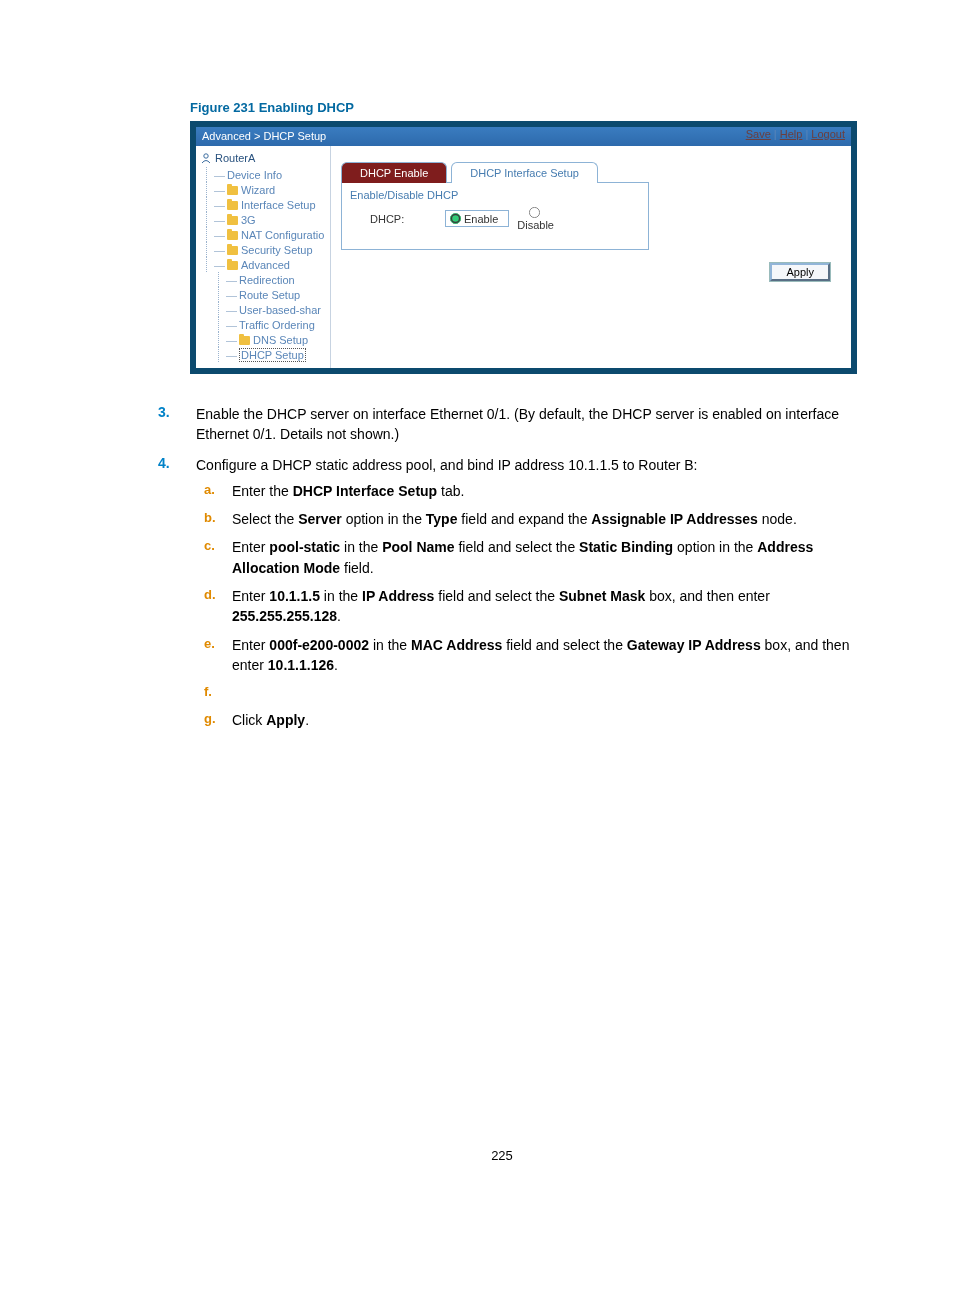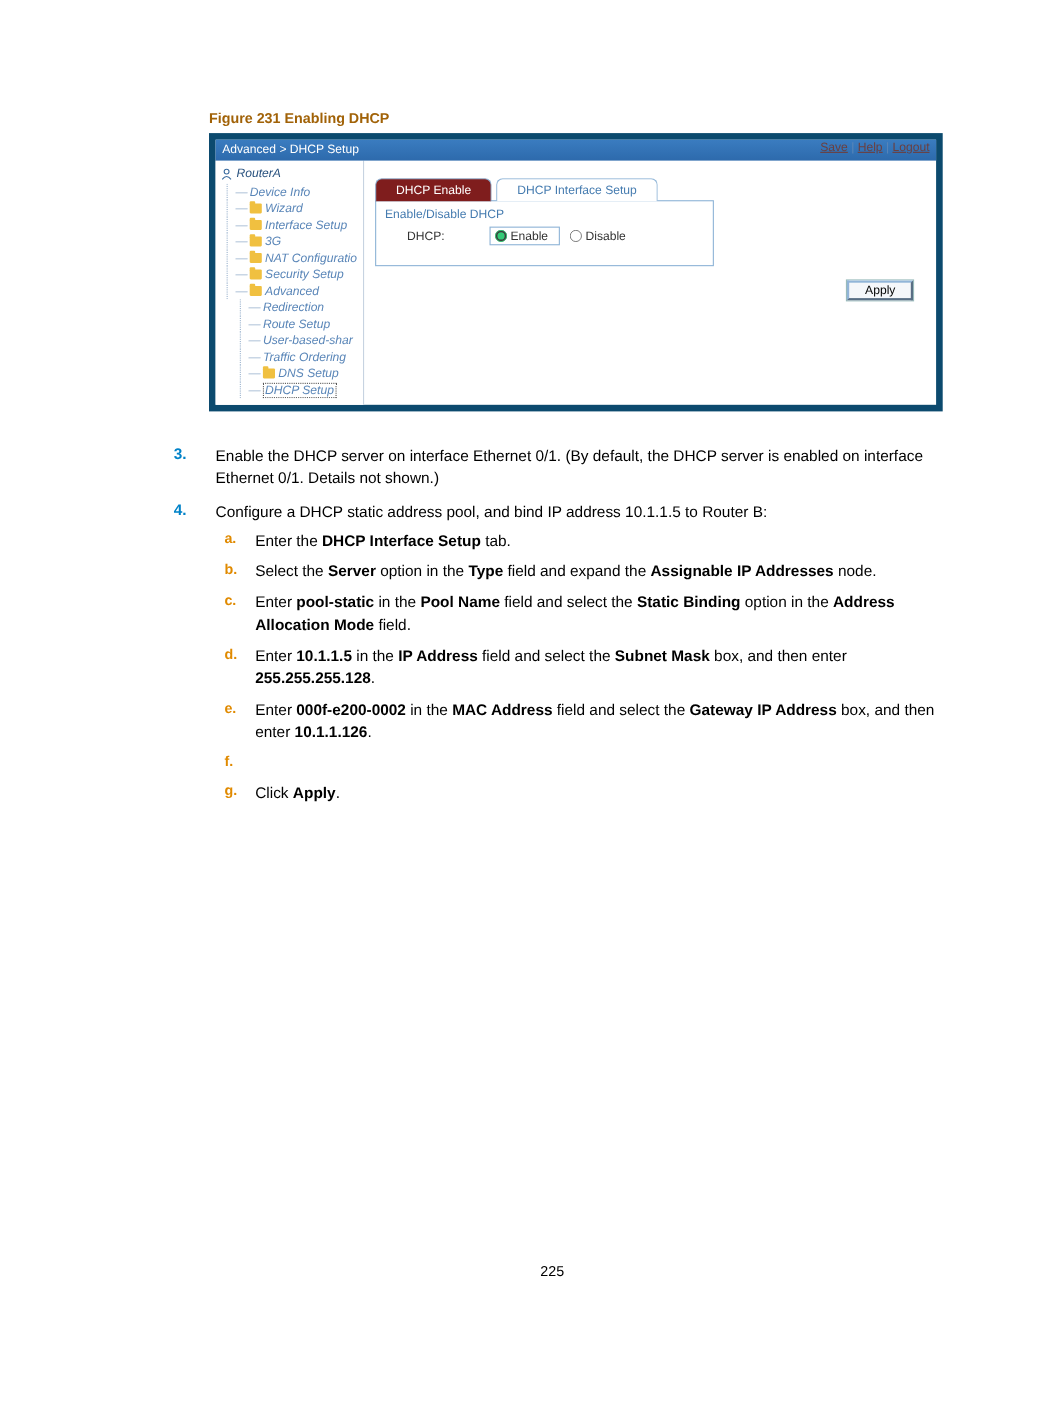--- a/index.html
+++ b/index.html
@@ -8,21 +8,21 @@
     font-family: Arial, Helvetica, sans-serif;
     font-size: 13px;
     background: #fff;
     color: #000;
     width: 954px;
   }
   .page {
     padding: 100px 100px 40px 150px;
   }
   .figure-title {
-    color: #a16207;
+    color: #0369a1;
     font-weight: bold;
     font-size: 13px;
     margin-bottom: 6px;
     margin-left: 40px;
   }
   .screenshot {
     border: 6px solid #0c4a6e;
     width: 655px;
     margin-left: 40px;
     position: relative;
@@ -45,21 +45,20 @@
   }
   .ss-top .links span { color: #6b3f3f; text-decoration: underline; }
   .ss-body { display: flex; }
   .ss-sidebar {
     width: 130px;
     border-right: 1px solid #c7d3e1;
     font-size: 11px;
     color: #5a86b8;
     padding: 6px 0 6px 4px;
     background: #fff;
-    font-style: italic;
   }
   .ss-root-row { display: flex; align-items: center; color: #28517e; margin-bottom: 3px; }
   .ss-item {
     padding: 1.5px 0 1.5px 14px;
     white-space: nowrap;
     overflow: hidden;
     position: relative;
   }
   .ss-item::before {
     content: '';
@@ -199,21 +198,21 @@
           <div class="tab">DHCP Interface Setup</div>
         </div>
         <div class="panel">
           <div class="panel-title">Enable/Disable DHCP</div>
           <div class="field-row">
             <span class="flabel">DHCP:</span>
             <label class="radio-box">
               <input type="radio" checked="" style="">
               <span>Enable</span>
             </label>
-            <label style="display:inline-flex;align-items:center;">
+            <label style="display:inline-flex;align-items:center;flex-direction:column;">
               <input type="radio" style="margin: 0px 2px 0px 0px; transform: scale(0.85);">
               <span>Disable</span>
             </label>
           </div>
         </div>
         <div class="apply-row">
           <span class="outline-wrap">
             <span class="apply-btn">Apply</span>
           </span>
         </div>

